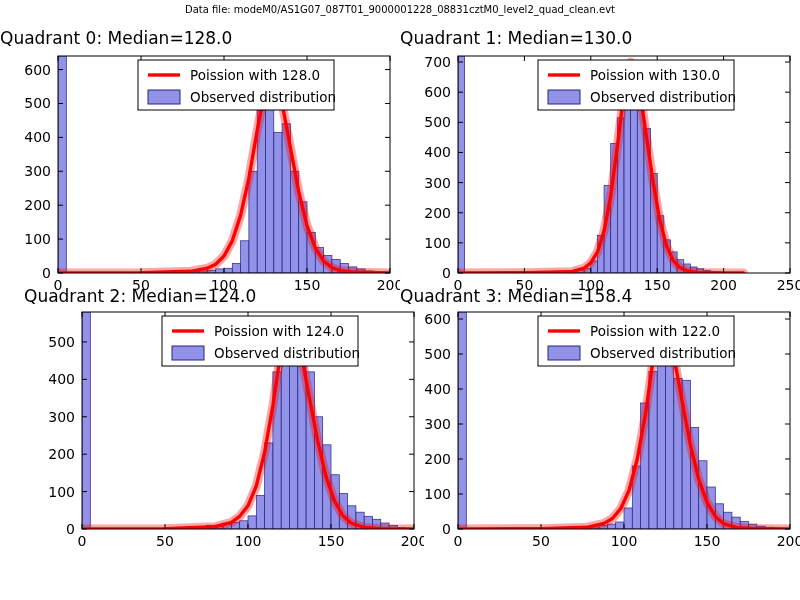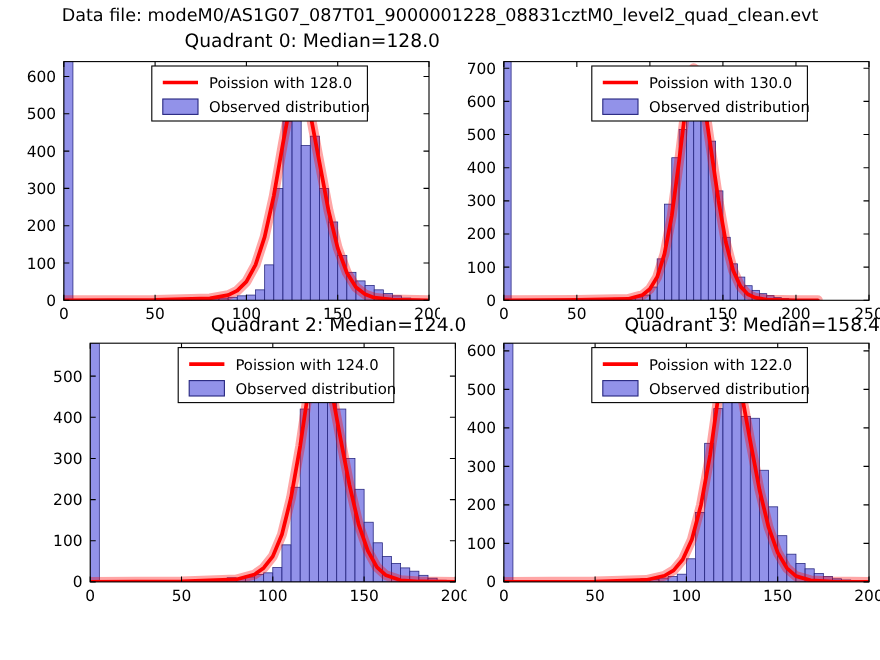--- a/index.html
+++ b/index.html
@@ -4,27 +4,27 @@
 <style>
   html,body{margin:0;padding:0;}
   body{
     width:800px;height:600px;background:#ffffff;
     font-family:"DejaVu Sans","Liberation Sans",sans-serif;
     overflow:hidden;
   }
   #figure{position:relative;width:800px;height:600px;}
   #suptitle{
     position:absolute;top:4px;left:0;width:800px;
-    text-align:center;font-size:16px;color:#000;
+    text-align:center;font-size:10px;color:#000;
     letter-spacing:0px;
   }
   .panel{position:absolute;}
   .panel-title{
     position:absolute;left:0;top:0;width:100%;
-    text-align:right;font-size:17px;color:#000;
+    text-align:left;font-size:17px;color:#000;
   }
   svg{display:block;}
   .axis-line{stroke:#000;stroke-width:1;fill:none;}
   .tick{stroke:#000;stroke-width:1;}
   .ticklabel{font-size:14px;fill:#000;font-family:"DejaVu Sans","Liberation Sans",sans-serif;}
   .legend-box{fill:#ffffff;stroke:#000000;stroke-width:1;}
   .legend-text{font-size:13.5px;fill:#000;font-family:"DejaVu Sans","Liberation Sans",sans-serif;}
   .bar{fill:#7f7fe5;fill-opacity:0.85;stroke:#26267f;stroke-width:0.7;}
   .poisson-glow{fill:none;stroke:#ff0000;stroke-opacity:0.35;stroke-width:9;stroke-linecap:round;stroke-linejoin:round;}
   .poisson-line{fill:none;stroke:#ff0000;stroke-width:3.4;stroke-linecap:round;stroke-linejoin:round;}
@@ -131,20 +131,21 @@
           <rect x="138" y="32" width="196" height="50" class="legend-box"></rect>
           <line x1="148" y1="47" x2="180" y2="47" class="legend-swatch-line"></line>
           <text x="190" y="52" class="legend-text">Poission with 128.0</text>
           <rect x="148" y="62" width="32" height="14" class="legend-swatch-patch"></rect>
           <text x="190" y="74" class="legend-text">Observed distribution</text>
         </g>
       </svg>
   </div>
 
   <div class="panel" style="left:400px;top:28px;width:400px;height:268px;">
+    <div class="panel-title">Quadrant 1: Median=130.0</div>
     <svg id="svg-1" width="400" height="268">
         <defs>
           <clipPath id="clip1">
             <rect x="58" y="28" width="332" height="217"></rect>
           </clipPath>
         </defs>
         <g clip-path="url(#clip1)">
           <rect x="58" y="28" width="6.640000000000001" height="217" class="bar"></rect>
           <rect x="64.64" y="244.3972222222222" width="6.640000000000001" height="0.6027777777777885" class="bar"></rect>
           <rect x="71.28" y="244.69861111111112" width="6.640000000000001" height="0.30138888888888005" class="bar"></rect>

